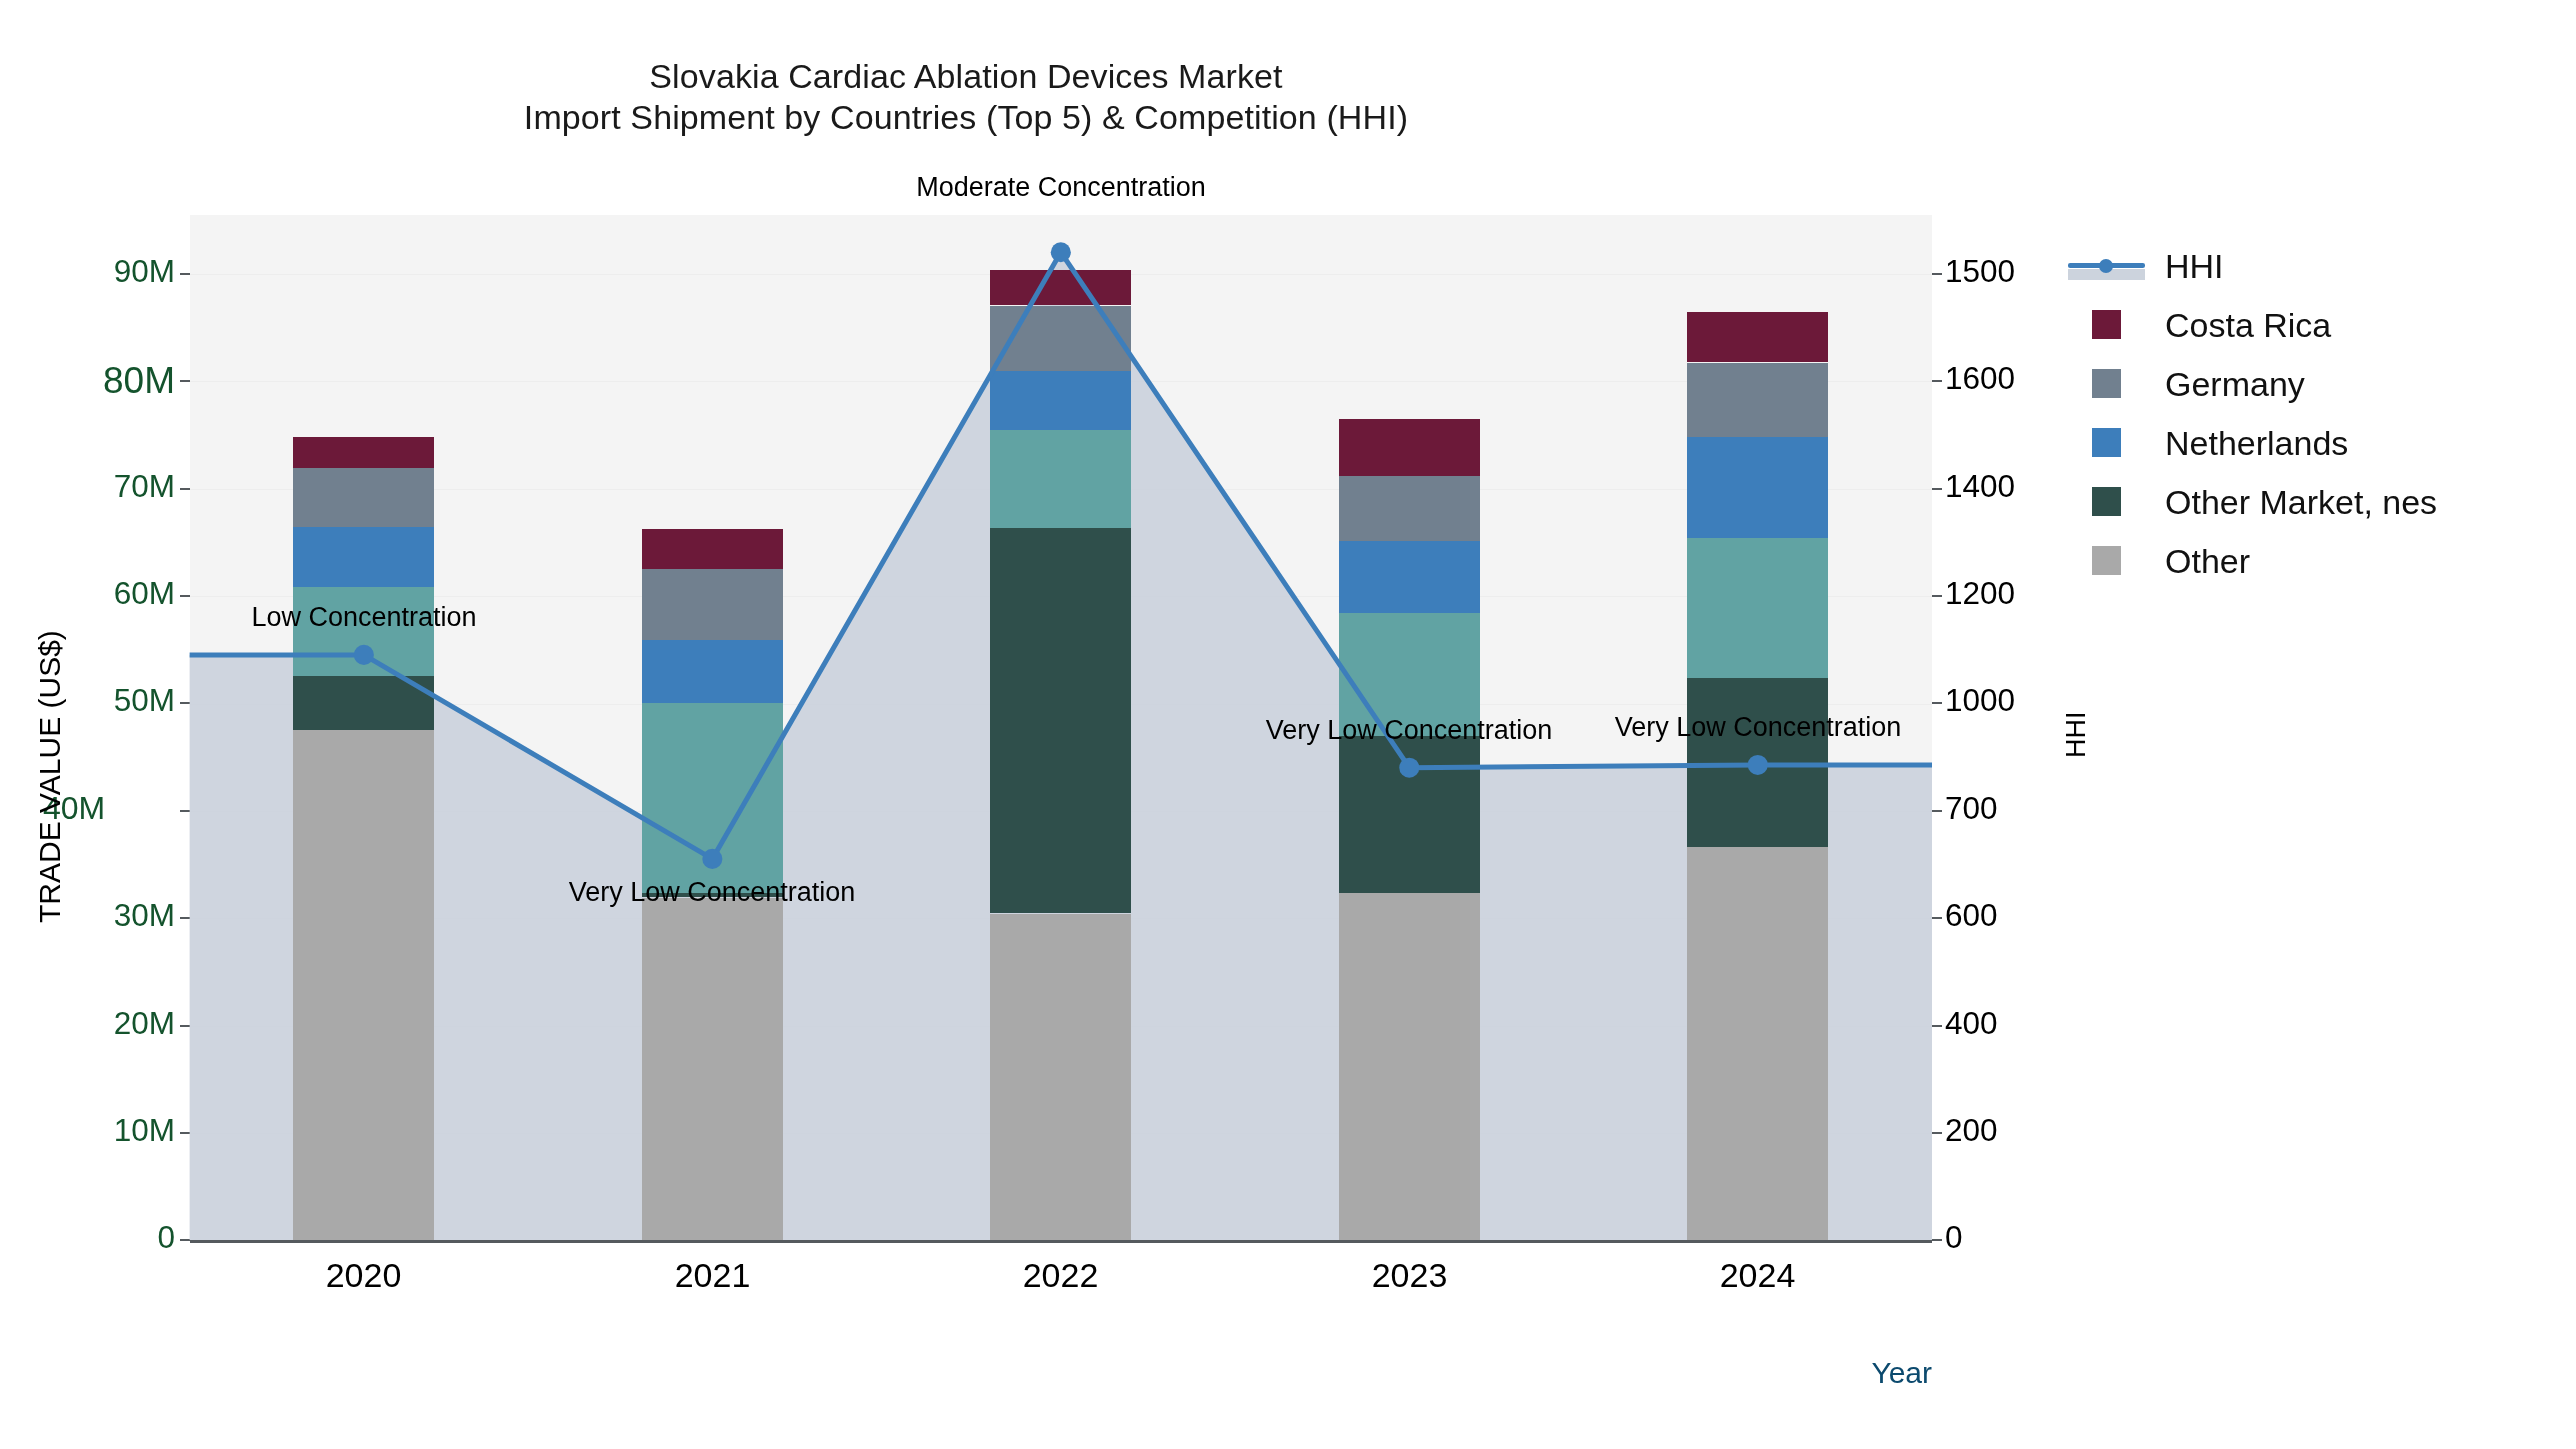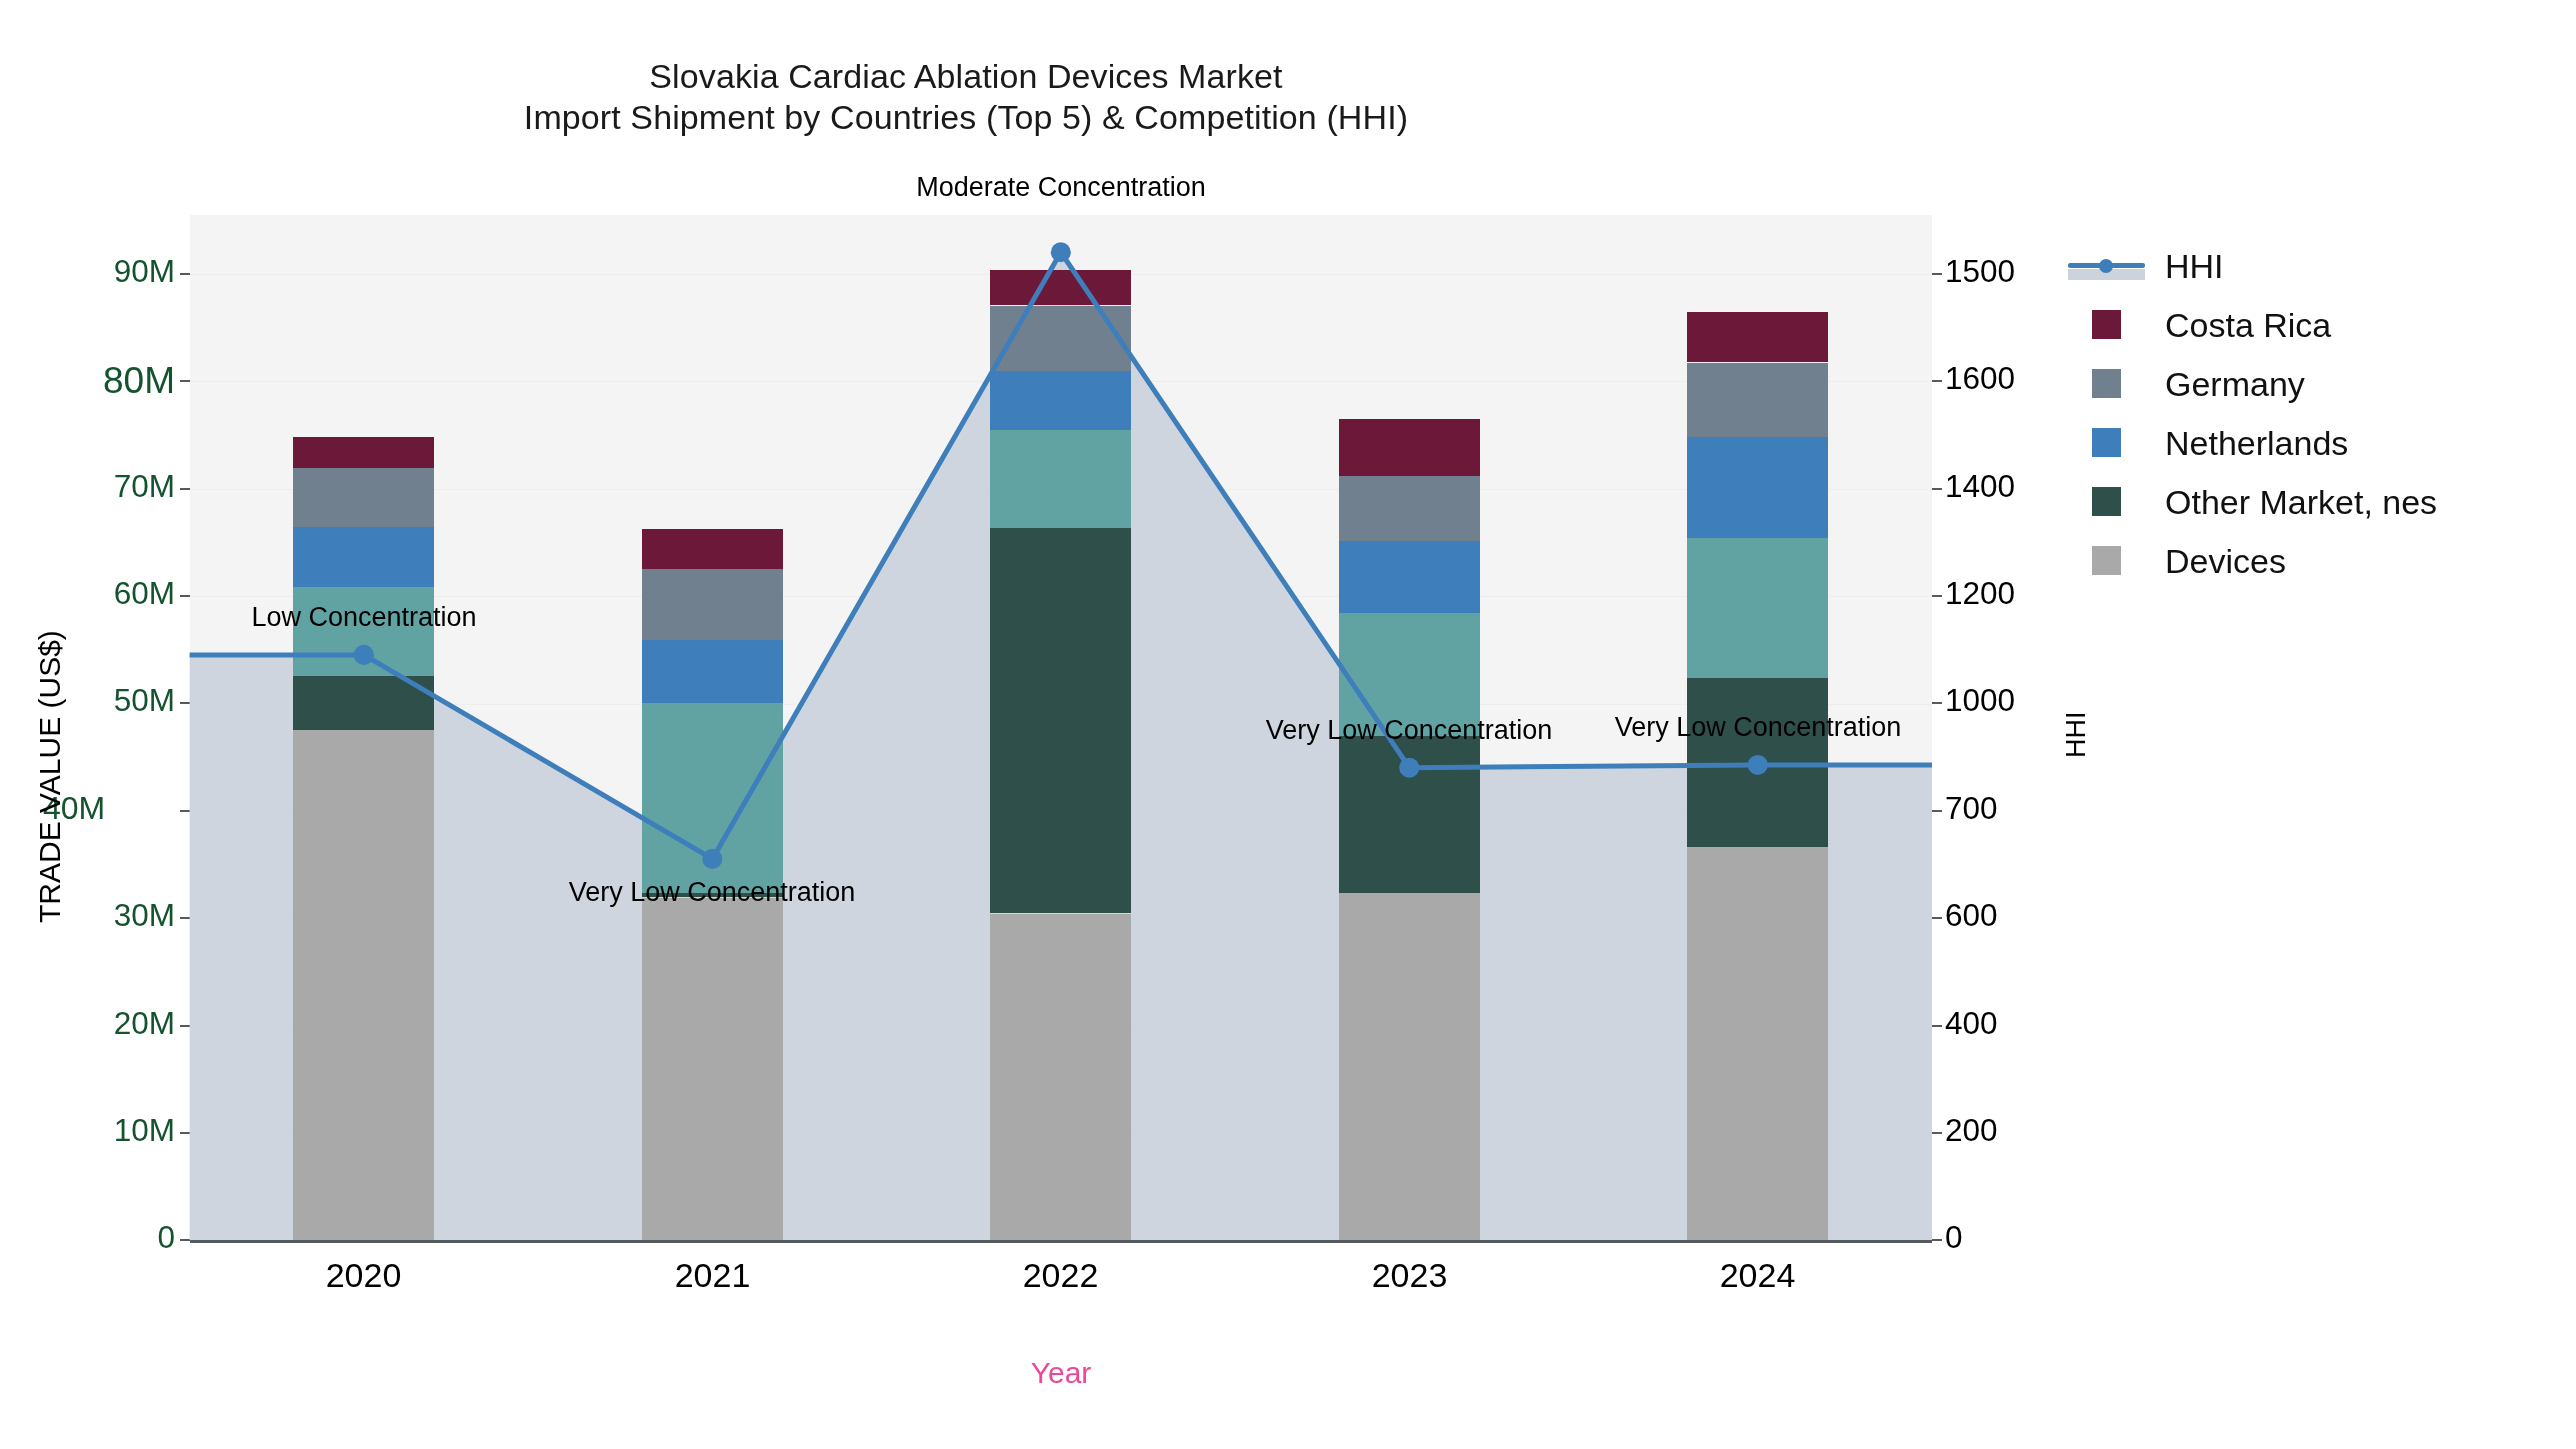--- a/index.html
+++ b/index.html
@@ -49,21 +49,21 @@
   .ylabel-right {
     position: absolute; font-size: 27px; color: #000;
     transform-origin: 0 0; transform: rotate(-90deg); white-space: nowrap;
   }
   .xtick {
     position: absolute; top: 1256px; font-size: 34px; color: #000;
     text-align: center; white-space: nowrap;
   }
   .xlabel {
     position: absolute; top: 1356px; width: 1742px; left: 190px;
-    text-align: center; font-size: 30px; color: #ec4899;
+    text-align: right; font-size: 30px; color: #0c4a6e;
   }
 
   
   .bar-seg { position: absolute; }
 
   
   .hhi-svg { position: absolute; left: 0; top: 0; width: 2576px; height: 1449px; pointer-events: none; }
 
   
   .annot {
@@ -257,17 +257,17 @@
       <div class="legend-row">
         <span class="legend-swatch" style="background: rgb(61, 126, 187); margin-left: 24px; margin-right: 44px;"></span>
         <span class="legend-label">Netherlands</span>
       </div>
       <div class="legend-row">
         <span class="legend-swatch" style="background: rgb(47, 79, 75); margin-left: 24px; margin-right: 44px;"></span>
         <span class="legend-label">Other Market, nes</span>
       </div>
       <div class="legend-row">
         <span class="legend-swatch" style="background: rgb(169, 169, 169); margin-left: 24px; margin-right: 44px;"></span>
-        <span class="legend-label">Devices</span>
+        <span class="legend-label">Other</span>
       </div>
     </div>
 </div>
 
 
 </body></html>

